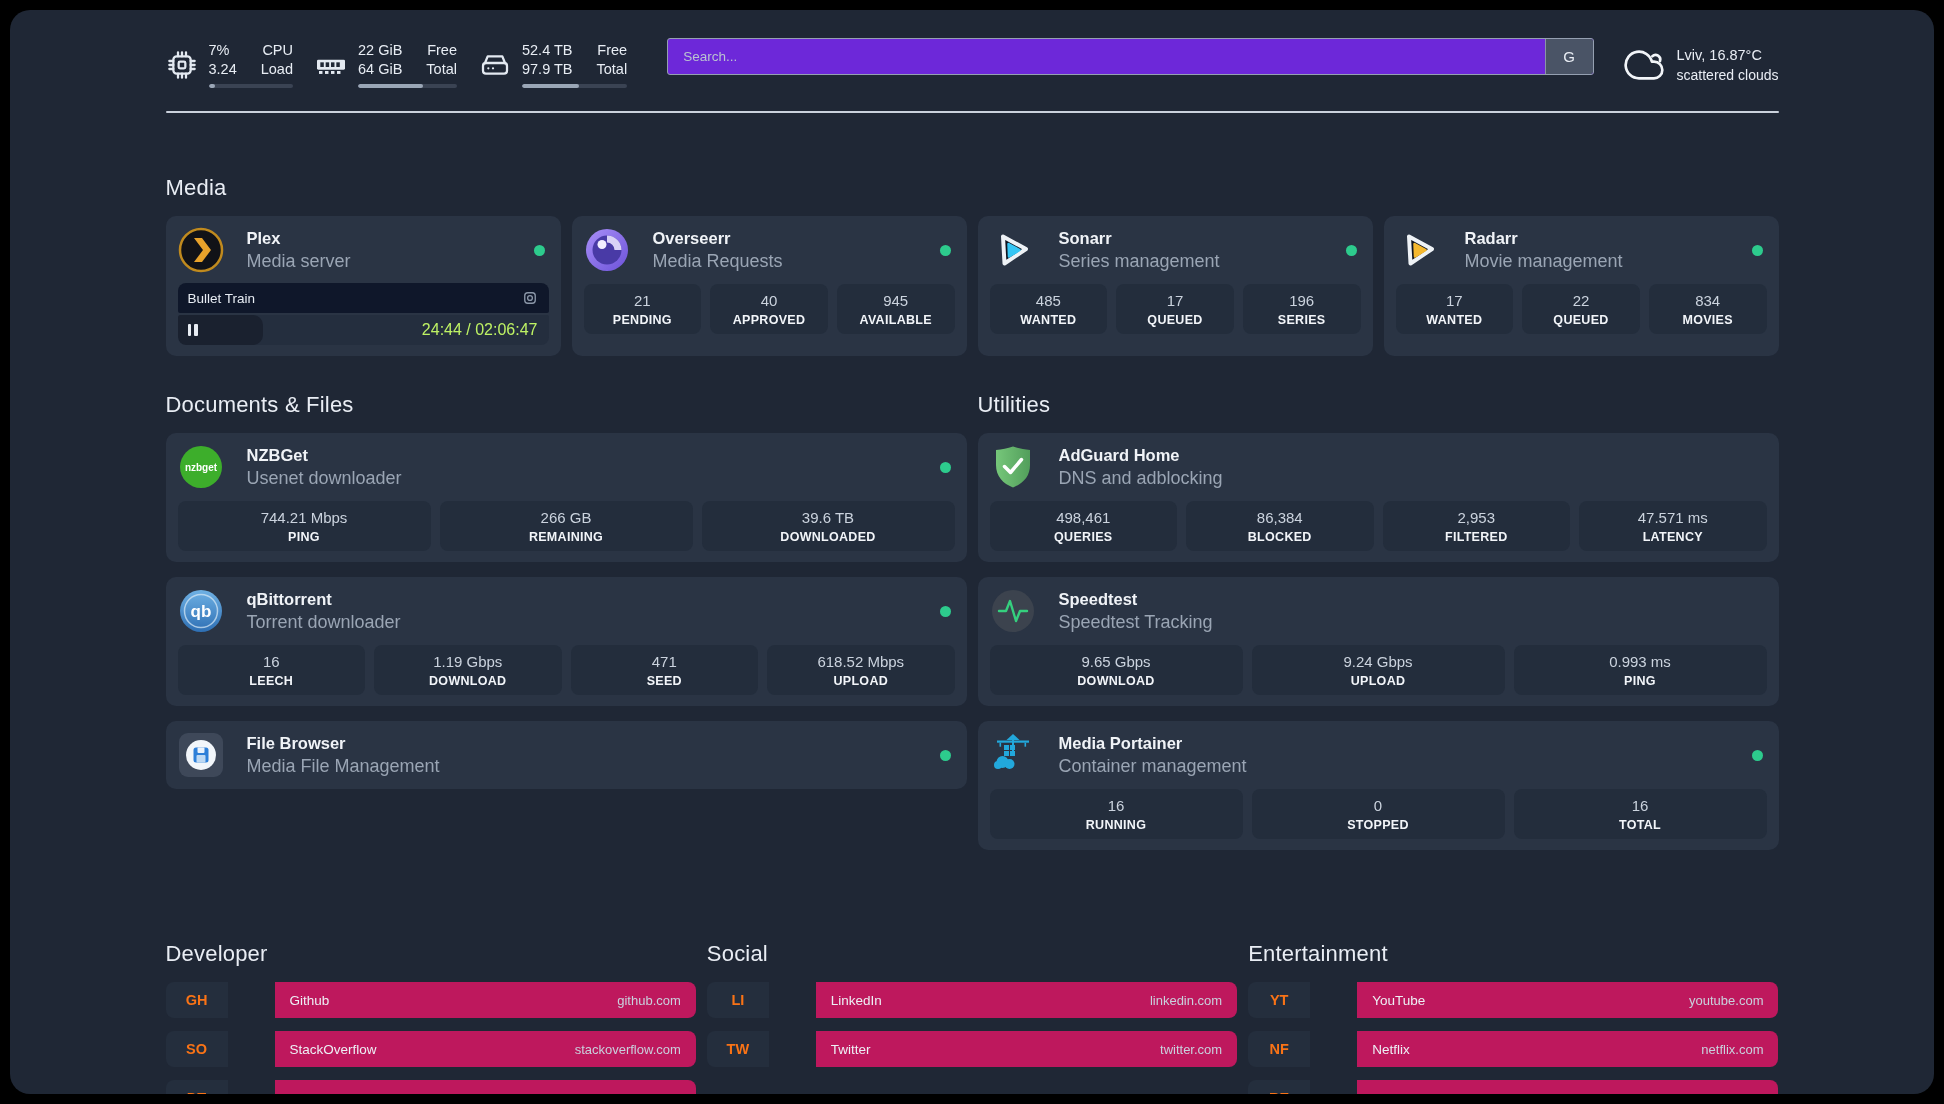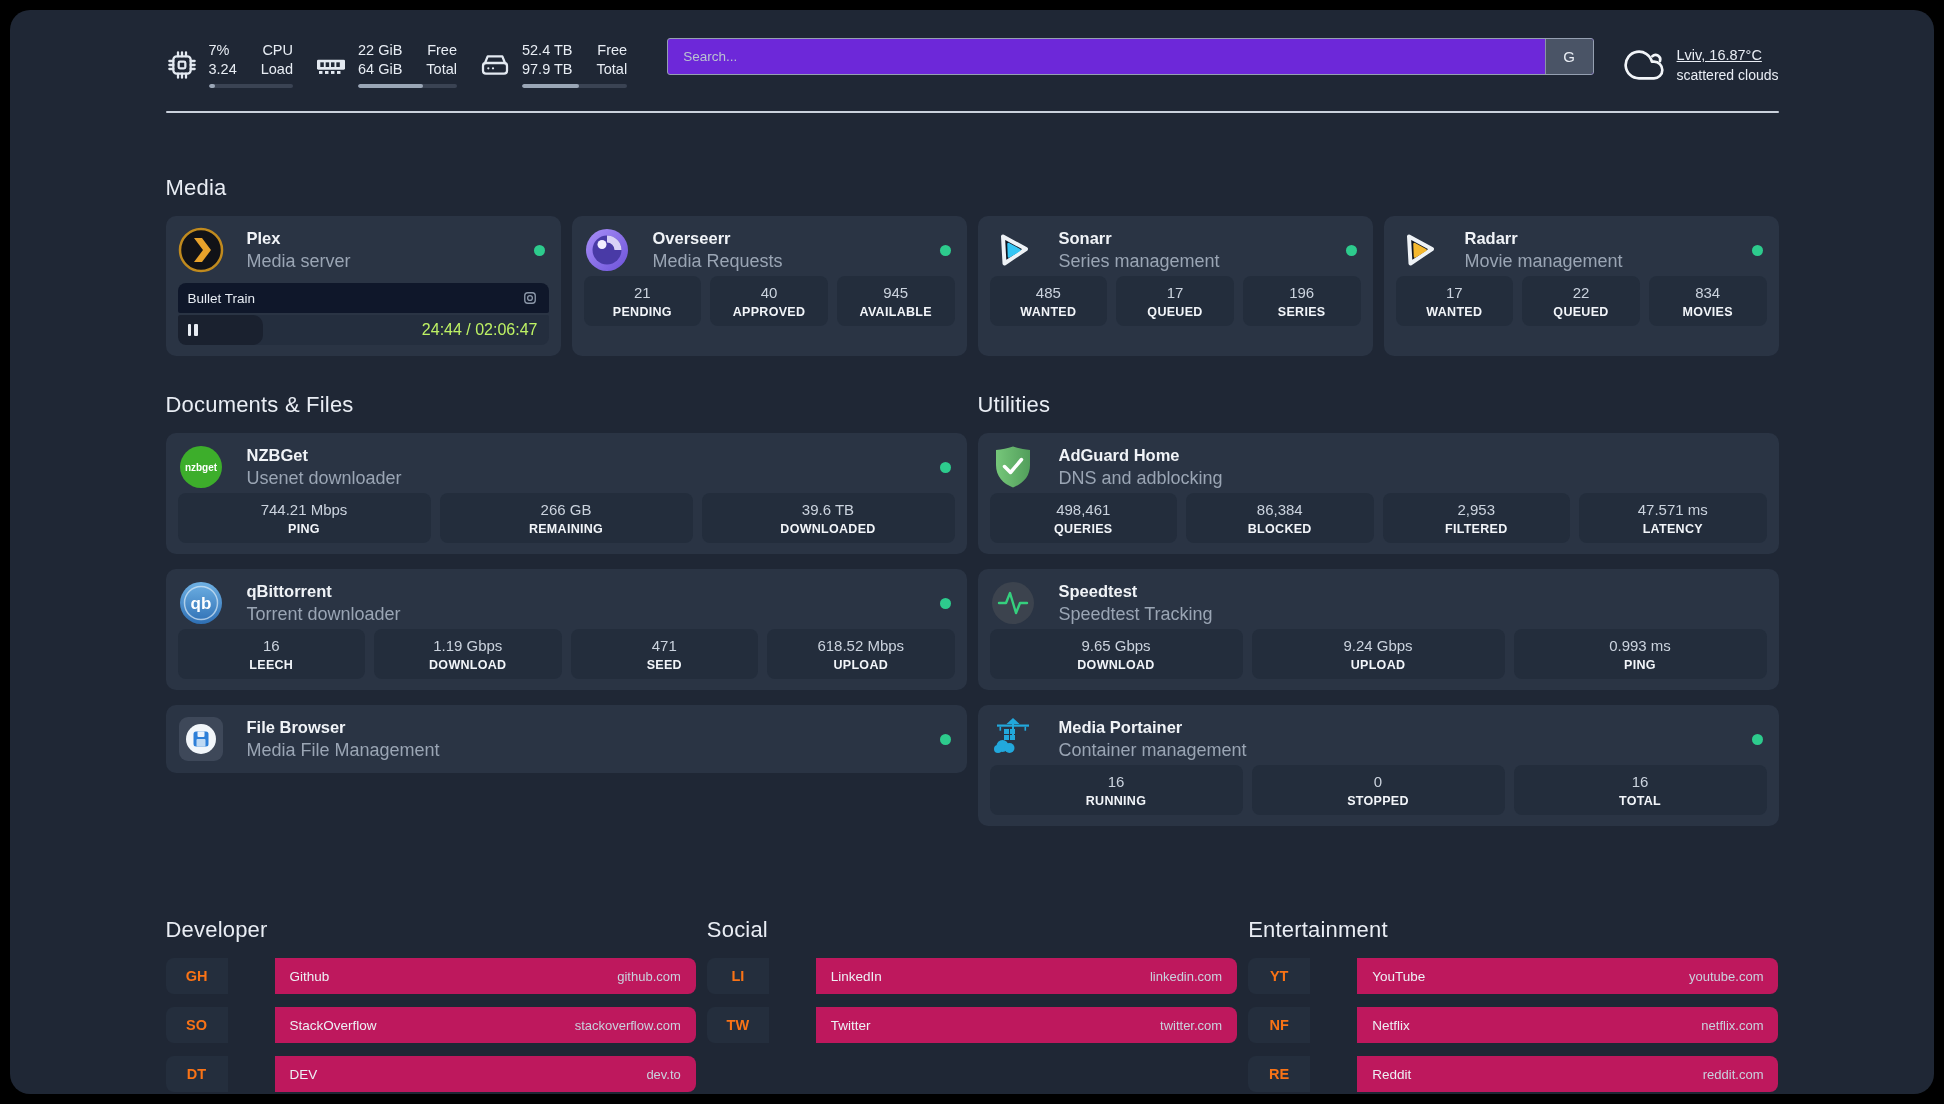--- a/index.html
+++ b/index.html
@@ -22,41 +22,41 @@
             background:#6d28d9; border:1px solid #95A0B1; border-radius:3px; overflow:hidden; }
   .search input { flex:1; background:transparent; border:none; outline:none; color:#E7ECF3;
                   font-size:13.5px; padding:0 15px; font-family:inherit; }
   .search input::placeholder { color:#BAC3D0; }
   .g-btn { width:48px; background:#4A5466; border:none; border-left:1px solid #8A94A6;
            color:#E9EDF4; font-size:15px; cursor:pointer; font-family:inherit; }
 
   .weather { display:flex; align-items:center; gap:13px; color:#E9EDF4; }
   .w-icon { width:40px; height:40px; color:#F2F5F9; }
   .w-icon svg { width:100%; height:100%; }
-  .w-line1 { font-size:14.5px; margin-bottom:4px;text-decoration:underline; }
+  .w-line1 { font-size:14.5px; margin-bottom:4px; }
   .w-line2 { font-size:14px; }
 
   .divider { height:2px; background:#D9E0EA; opacity:.92; margin-top:20px; border-radius:1px; }
 
   
   h2.sec-title { font-size:22px; font-weight:500; color:#E9EDF4; letter-spacing:.2px; margin-bottom:15px; }
   .sec-media { margin-top:62px; }
   .grid4 { display:grid; grid-template-columns:repeat(4,1fr); gap:11px; }
   .two-col { display:grid; grid-template-columns:1fr 1fr; gap:11px; margin-top:36px; align-items:start; }
 
   .card { background:#2A3444; border-radius:10px; padding:11px 12px; }
   .col .card { margin-bottom:15px; }
   .app-head { display:flex; align-items:center; gap:23px; }
   .app-icon { width:46px; height:46px; flex:0 0 auto; }
   .app-icon svg { width:100%; height:100%; display:block; }
   .app-name { font-size:16.5px; font-weight:600; color:#F0F3F7; margin-bottom:3px; }
   .app-sub  { font-size:18px; color:#9AA5B4; }
   .dot { width:11px; height:11px; border-radius:50%; background:#2DCB8D; margin-left:auto; margin-right:4px; flex:0 0 auto; }
 
-  .stats { display:flex; gap:9px; margin-top:3px; }
+  .stats { display:flex; gap:9px; margin-top:11px; }
   .stat { flex:1; background:#232D3C; border-radius:8px; padding:8px 6px 7px; text-align:center; }
   .stat-value { font-size:15px; color:#CBD3DE; margin-bottom:4px; }
   .stat-label { font-size:12.5px; font-weight:700; color:#F2F5F9; letter-spacing:.3px; }
 
   
   .player { margin-top:10px; }
   .track-row { background:#0f172a; border-radius:8px 8px 2px 2px; padding:6px 10px; font-size:13.5px;
                color:#E8EDF4; display:flex; align-items:center; justify-content:space-between; }
   .gear { width:18px; height:18px; color:#8B97A8; cursor:pointer; }
   .gear svg { width:100%; height:100%; }

